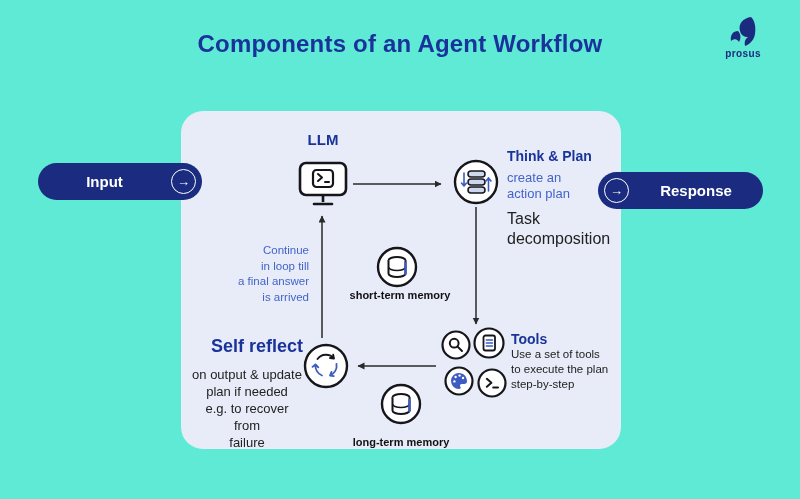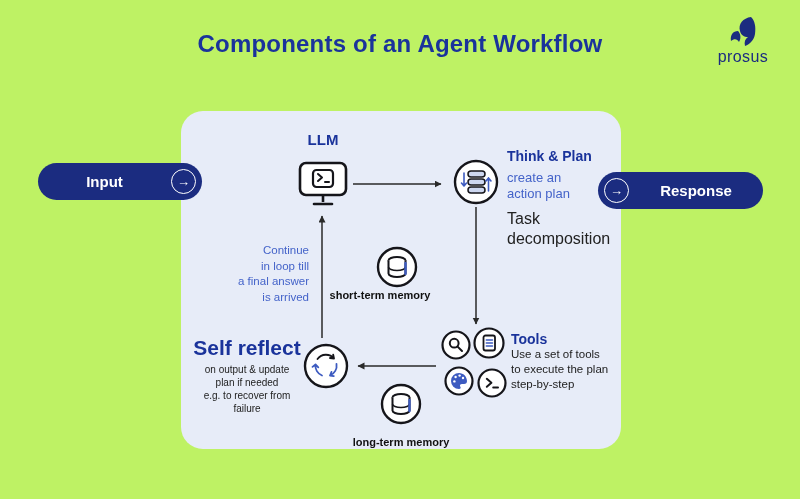--- a/index.html
+++ b/index.html
@@ -1,25 +1,25 @@
 <!DOCTYPE html>
 <html><head>
 <meta charset="utf-8">
 <style>
   * { margin:0; padding:0; box-sizing:border-box; }
   html,body { width:800px; height:499px; }
   body { font-family:"Liberation Sans", sans-serif; background:#ffffff; }
-  .stage { position:relative; width:800px; height:499px; background:#bef264; overflow:hidden; }
+  .stage { position:relative; width:800px; height:499px; background:#5eead4; overflow:hidden; }
 
   .title { position:absolute; top:30px; left:0; width:100%; text-align:center;
            font-size:24px; font-weight:700; color:#1a339b; letter-spacing:.2px; }
 
   .logo { position:absolute; top:16px; right:26px; width:62px; display:flex;
           flex-direction:column; align-items:center; }
-  .logo-word { color:#1b2c80; font-weight:400; font-size:16px; margin-top:2px; letter-spacing:.4px; }
+  .logo-word { color:#1b2c80; font-weight:700; font-size:10px; margin-top:2px; letter-spacing:.4px; }
 
   .panel { position:absolute; left:181px; top:111px; width:440px; height:338px;
            background:#e7ecf8; border-radius:22px; }
 
   .pill { position:absolute; height:37px; background:#1b2c80; border-radius:19px;
           display:flex; align-items:center; color:#fff; font-weight:700; font-size:15px; }
   .pill-input { left:38px; top:163px; width:164px; padding:0 6px 0 0; }
   .pill-response { left:598px; top:172px; width:165px; padding:0 0 0 6px; }
   .pill-label { flex:1; text-align:center; }
   .pill-circle { width:25px; height:25px; border:1.6px solid #fff; border-radius:50%;
@@ -36,29 +36,29 @@
   .think-icon { left:453px; top:159px; }
   .think-text { left:507px; top:148px; width:102px; }
   .think-text .node-title { font-size:14px; }
   .think-sub { color:#4463c9; font-size:13px; line-height:1.22; margin-top:6px; }
   .think-note { color:#222; font-size:16px; line-height:1.25; margin-top:7px; }
 
   .loop-note { left:233px; top:243px; width:76px; text-align:right;
                color:#4463c9; font-size:11.5px; line-height:1.35; }
 
   .mem-icon-short { left:376px; top:246px; }
-  .mem-label-short { left:325px; top:289px; width:110px; }
+  .mem-label-short { left:345px; top:289px; width:110px; }
   .mem-icon-long { left:380px; top:383px; }
   .mem-label-long { left:340px; top:436px; width:122px; }
   .mem-label { text-align:center; font-size:11px; font-weight:700; color:#111; }
 
   .self-icon { left:303px; top:343px; }
   .self-text { left:191px; top:336px; width:112px; text-align:center; }
-  .self-text .node-title { font-size:21px; }
-  .self-desc { color:#222; font-size:10px; line-height:1.3; margin-top:3px; }
+  .self-text .node-title { font-size:18px;text-align:right; }
+  .self-desc { color:#222; font-size:13px; line-height:1.3; margin-top:10px; }
 
   .tool-search { left:441px; top:330px; }
   .tool-doc { left:473px; top:327px; }
   .tool-palette { left:444px; top:366px; }
   .tool-terminal { left:477px; top:368px; }
   .tools-text { left:511px; top:331px; width:104px; }
   .tools-text .node-title { font-size:14px; }
   .tools-desc { color:#222; font-size:11.5px; line-height:1.3; margin-top:0; }
 
   .arrows { position:absolute; left:0; top:0; pointer-events:none; }

